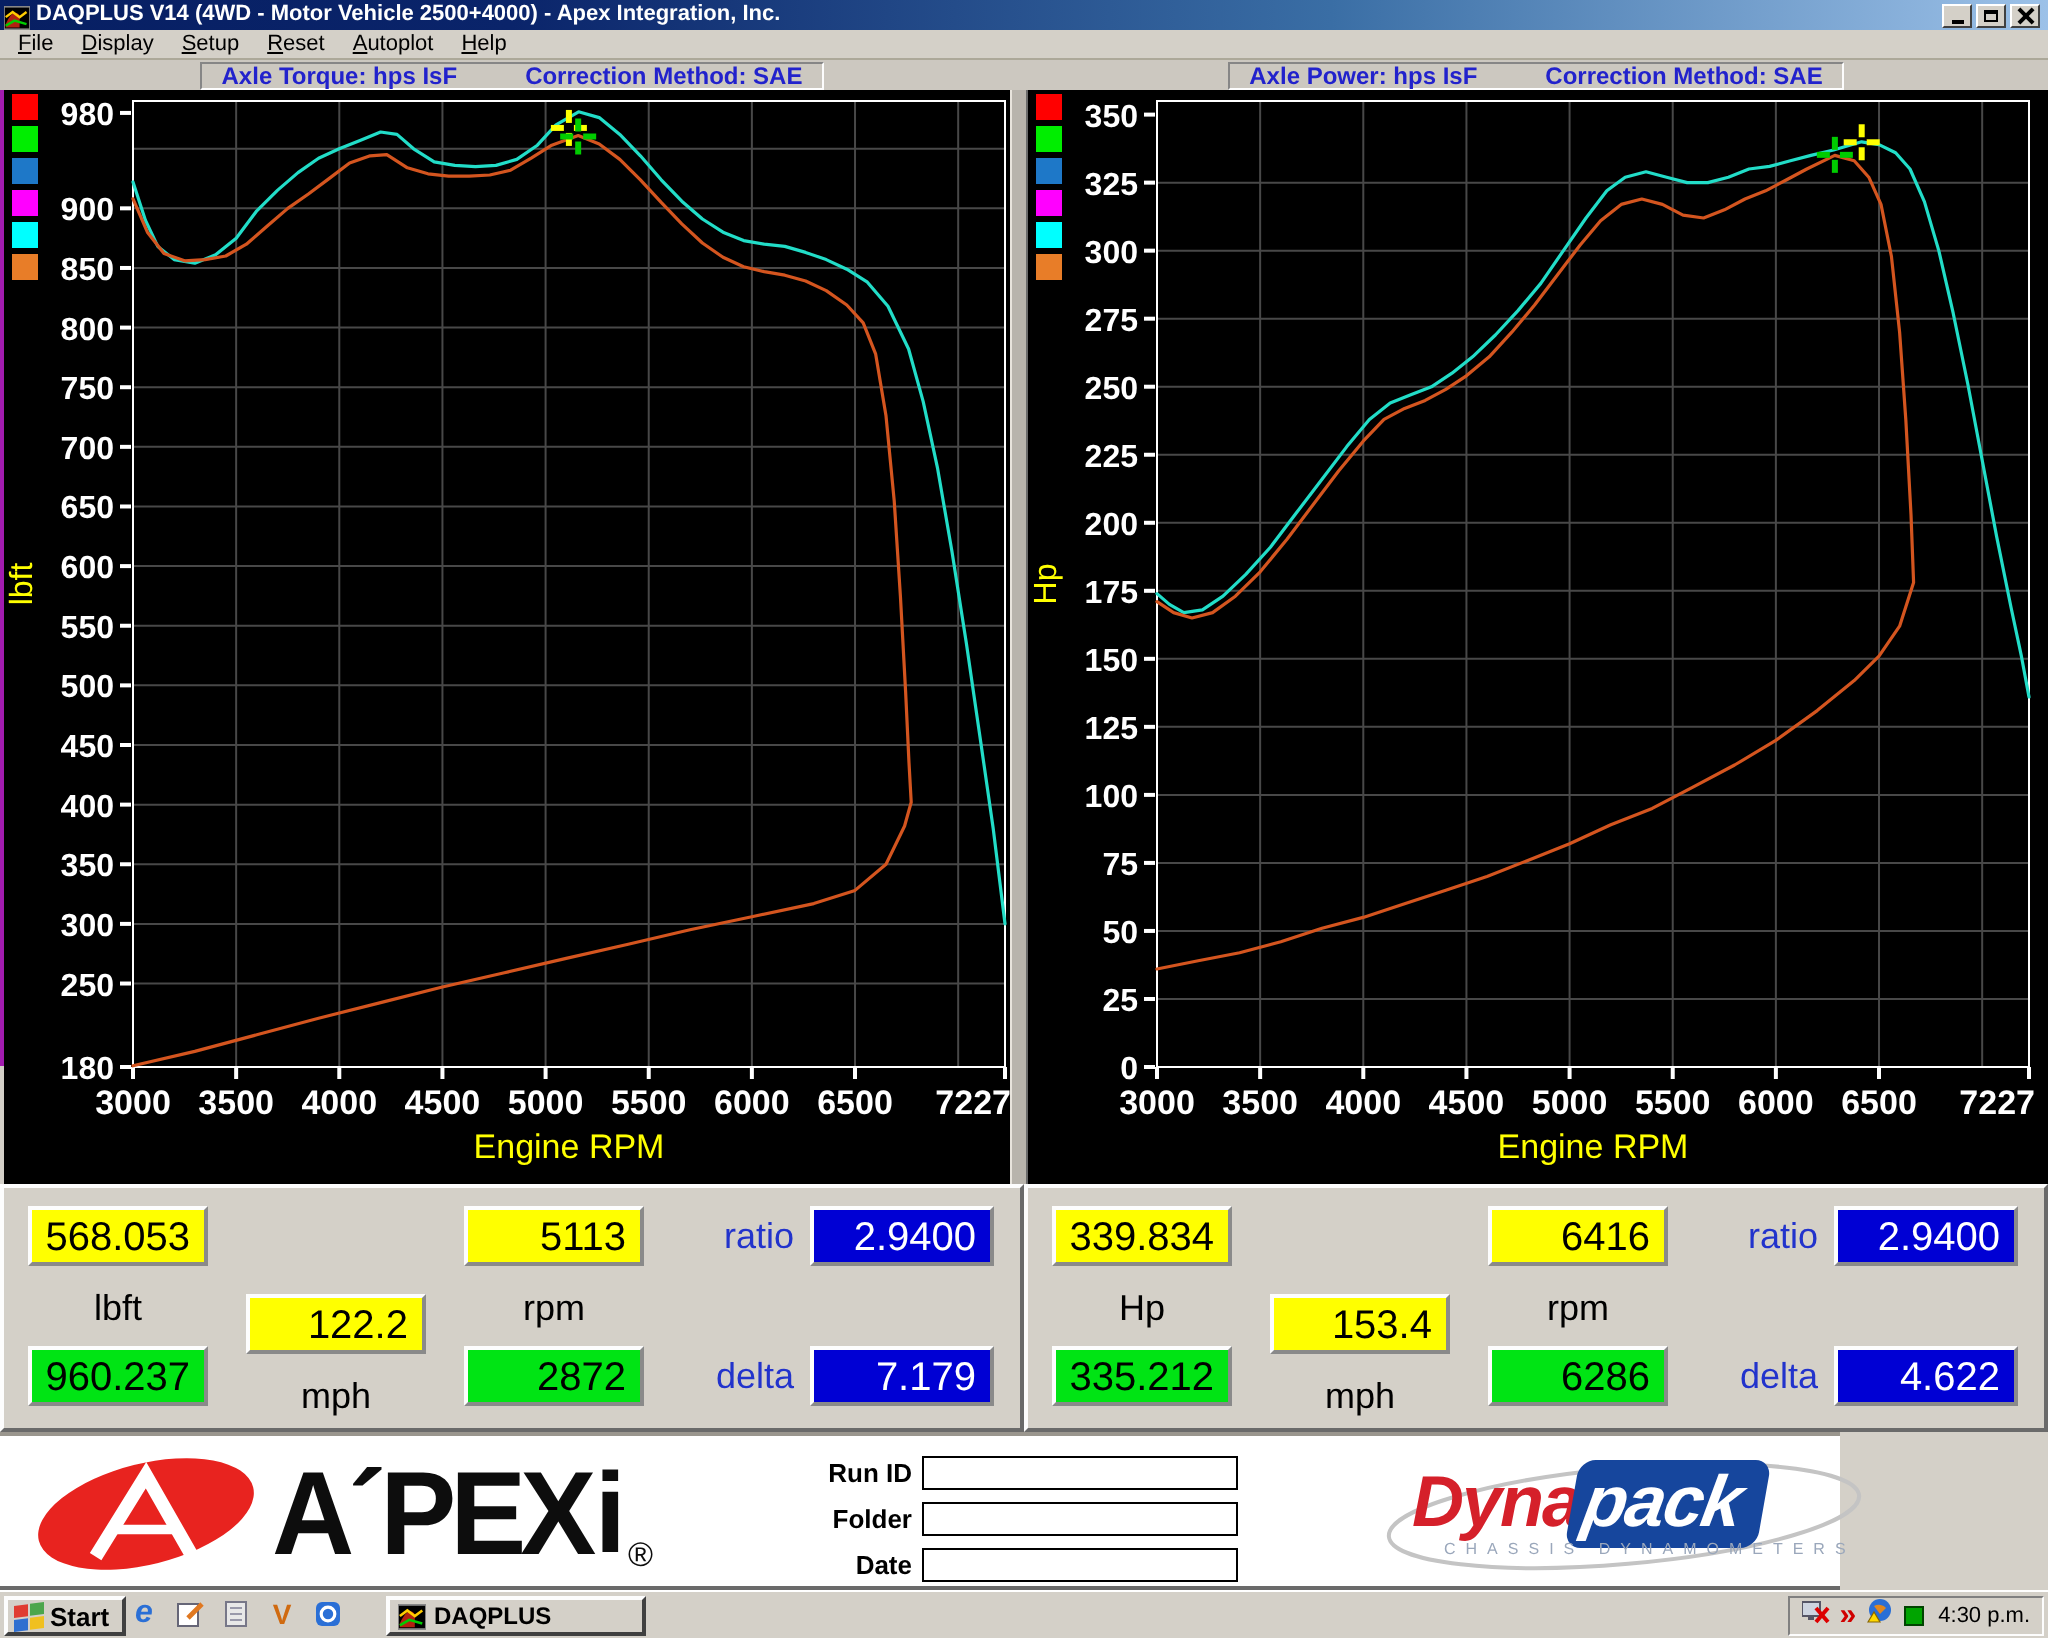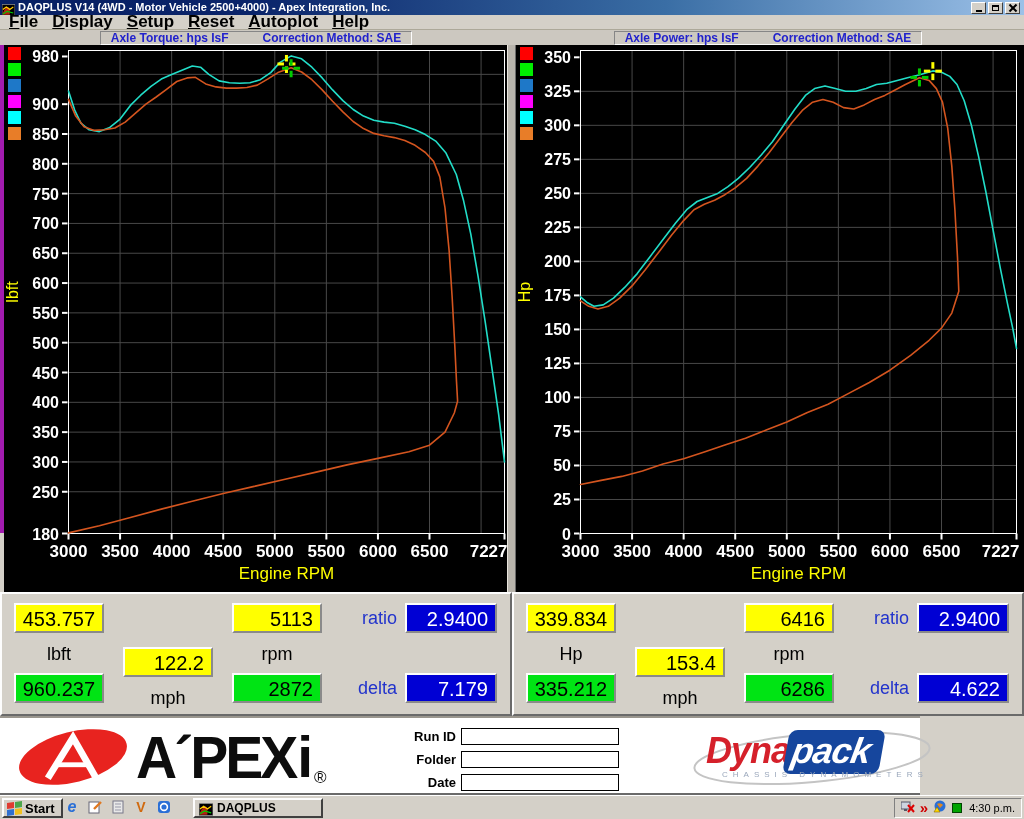--- a/index.html
+++ b/index.html
@@ -18,32 +18,32 @@
   .glyph-min { width:6px; height:2px; background:#000; margin-top:6px; }
   .glyph-restore { width:7px; height:6px; border:1px solid #000; border-top-width:2px; background:#d4d0c8; }
   .glyph-close { position:relative; width:8px; height:8px; }
   .glyph-close:before,.glyph-close:after { content:""; position:absolute; left:3px; top:-1px; width:2px; height:10px; background:#000; }
   .glyph-close:before { transform:rotate(45deg); }
   .glyph-close:after { transform:rotate(-45deg); }
 
   
   .menubar { position:absolute; left:0; top:15px; width:1024px; height:15px; background:#d4d0c8;
     display:flex; align-items:center; padding-left:4px; border-bottom:1px solid #aca899; }
-  .menu-item { font-size:17px; color:#000; padding:0 9px 0 5px; cursor:default;font-weight:bold; }
+  .menu-item { font-size:11px; color:#000; padding:0 9px 0 5px; cursor:default; }
 
   
   .header-strip { position:absolute; left:0; top:30px; width:1024px; height:15px; background:#ccc8c0; display:flex; }
   .header-cell { width:512px; display:flex; justify-content:center; align-items:center; }
   .header-box { display:flex; gap:34px; padding:0 10px; height:14px; align-items:center;
     border:1px solid; border-color:#868686 #fdfdfd #fdfdfd #868686; background:#ccc8c0; }
   .header-box span { color:#2222cc; font-size:12px; font-weight:bold; white-space:nowrap; }
 
   
   .charts { position:absolute; left:0; top:45px; width:1024px; height:488px; background:#8b5cf6;
-    border-left:4px solid #a21caf; border-right:2px solid #b8b4ac; }
+    border-left:2px solid #a21caf; border-right:2px solid #b8b4ac; }
   .charts svg { position:absolute; top:0; }
   #chart0 { left:0; }
   #chart1 { left:512px; }
   .panel-divider { position:absolute; left:503px; top:0; width:9px; height:547px;
     background:#b8b4ac; border-left:1px solid #e8e4dc; border-right:1px solid #6a6a6a; }
   .charts svg text { font-family:"Liberation Sans",sans-serif; }
 
   
   .readouts { position:absolute; left:0; top:592px; width:1024px; height:124px; display:flex; }
   .readout-panel { position:relative; width:512px; height:124px; background:#d4d0c8;
@@ -340,21 +340,21 @@
       <line x1="416.84823752070025" y1="28.63430422535214" x2="416.84823752070025" y2="35.13430422535214" stroke="#ffff00" stroke-width="3"></line>
       <line x1="394.43920037851905" y1="32.42282816901411" x2="400.93920037851905" y2="32.42282816901411" stroke="#00cc00" stroke-width="3"></line>
       <line x1="405.93920037851905" y1="32.42282816901411" x2="412.43920037851905" y2="32.42282816901411" stroke="#00cc00" stroke-width="3"></line>
       <line x1="403.43920037851905" y1="23.42282816901411" x2="403.43920037851905" y2="29.92282816901411" stroke="#00cc00" stroke-width="3"></line>
       <line x1="403.43920037851905" y1="34.92282816901411" x2="403.43920037851905" y2="41.42282816901411" stroke="#00cc00" stroke-width="3"></line>
     </svg>
 </div>
 
 <div class="readouts">
   <div class="readout-panel">
-    <div class="val-box val-yellow c1 r1">453.757</div>
+    <div class="val-box val-yellow c1 r1">568.053</div>
     <div class="val-box val-yellow c2 r1">122.2</div>
     <div class="val-box val-yellow c3 r1">5113</div>
     <div class="rd-label r1">ratio</div>
     <div class="val-box val-blue c4 r1">2.9400</div>
     <div class="unit-label c1">lbft</div>
     <div class="unit-label c2">mph</div>
     <div class="unit-label c3">rpm</div>
     <div class="val-box val-green c1 r3">960.237</div>
     <div class="val-box val-green c2 r3">123.3</div>
     <div class="val-box val-green c3 r3">2872</div>

